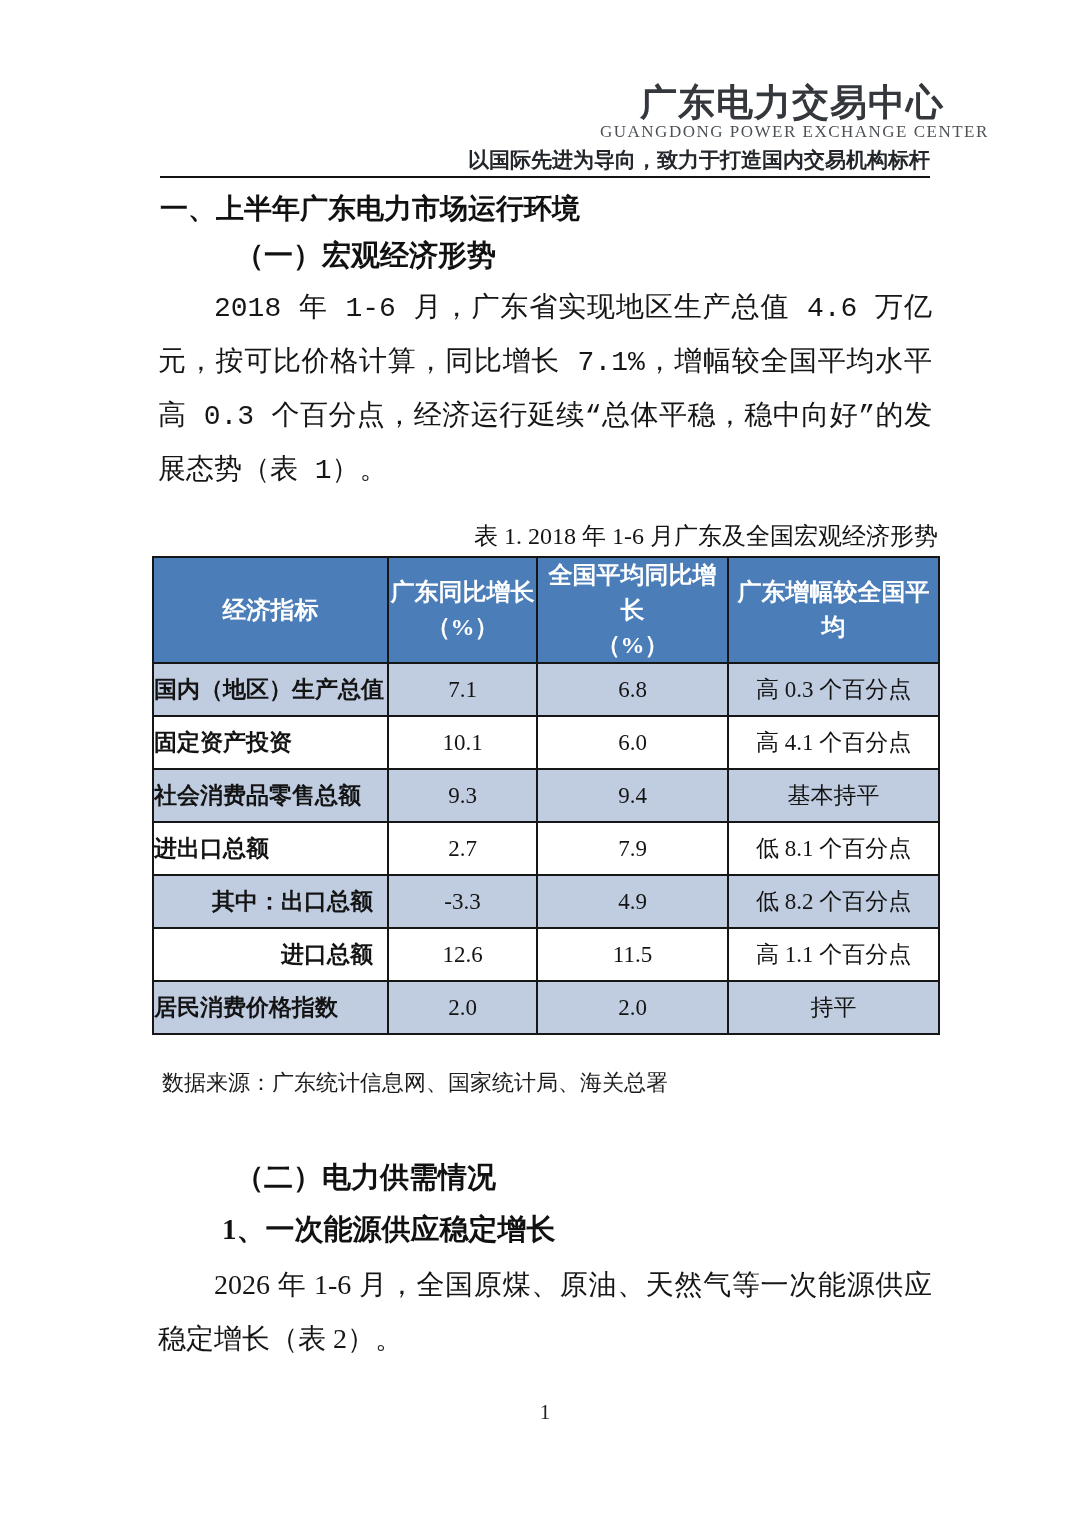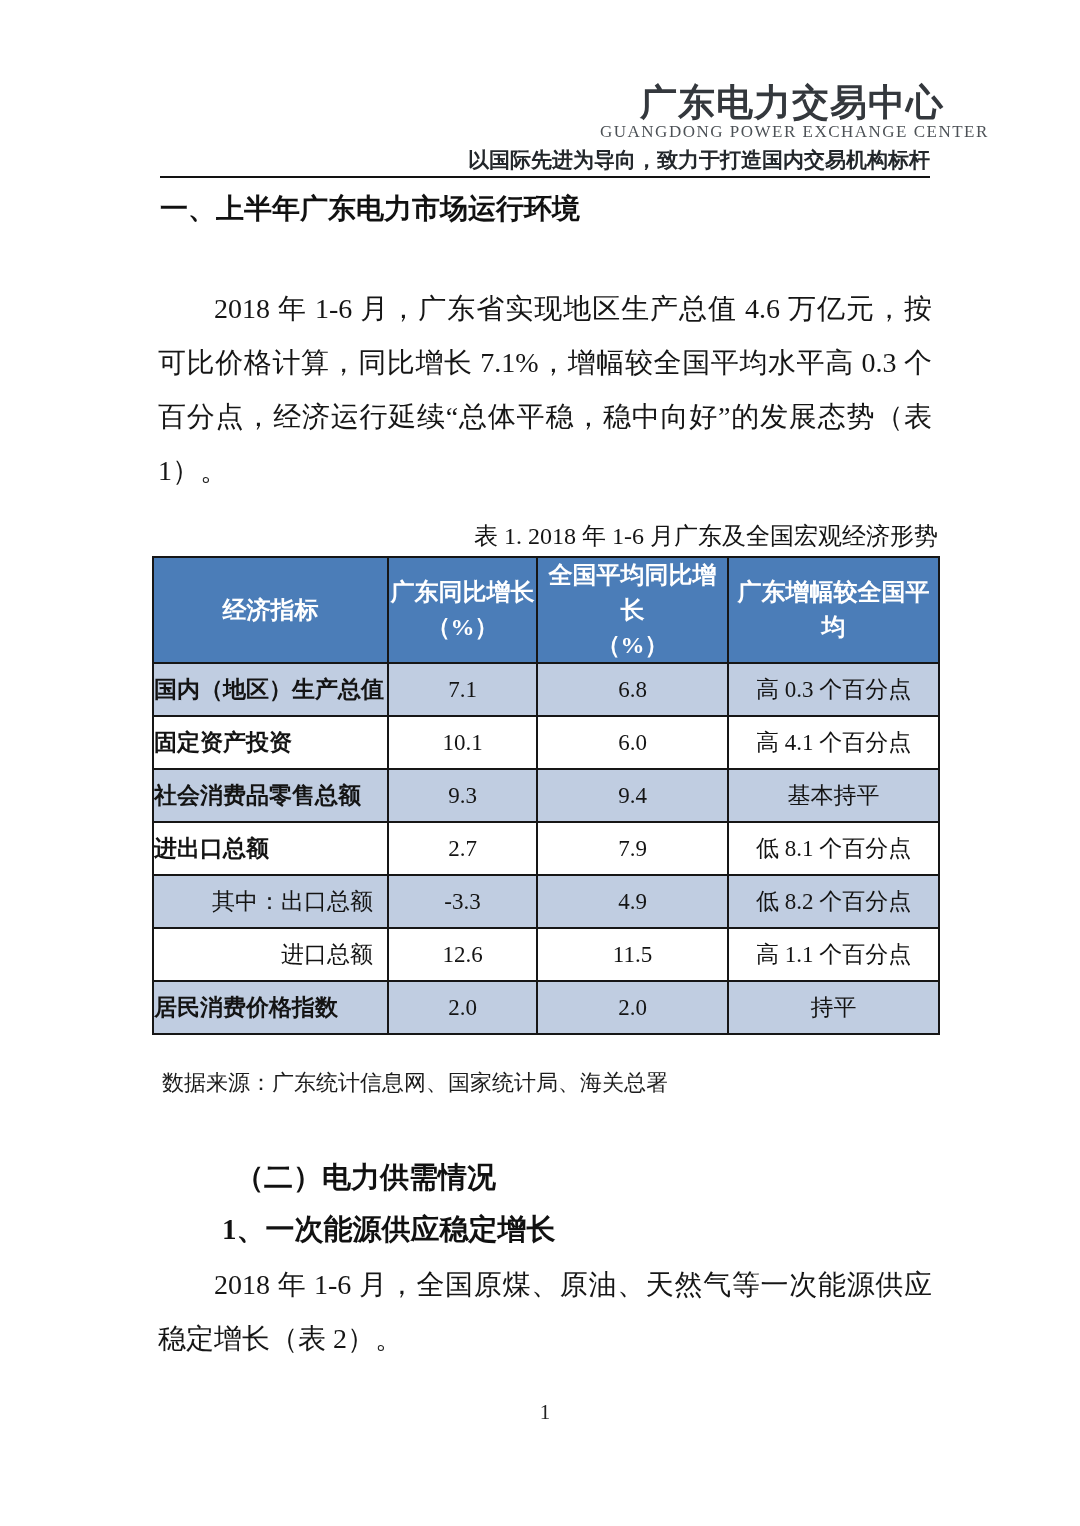--- a/index.html
+++ b/index.html
@@ -43,42 +43,42 @@
   }
   .h2{position:absolute;font-weight:bold;font-size:29px;color:#111;white-space:nowrap;}
   .h2-1{top:236px;left:235px;}
   .h2-2{top:1158px;left:235px;}
   .h3{position:absolute;top:1210px;left:222px;font-weight:bold;font-size:29px;color:#111;white-space:nowrap;}
   .para{
     position:absolute;left:158px;width:774px;
     font-size:28px;line-height:54px;color:#161616;
     text-align:justify;text-indent:2em;margin:0;
   }
-  .para-1{top:282px;}
+  .para-1{top:282px;font-family:Liberation Mono, monospace;}
   .para-2{top:1258px;}
   
   .tbl-caption{
     position:absolute;top:520px;left:152px;width:786px;
     text-align:right;font-size:24px;color:#141414;white-space:nowrap;
   }
   .econ-table{
     position:absolute;top:556px;left:152px;width:786px;
     border-collapse:collapse;table-layout:fixed;
   }
   .econ-table th,.econ-table td{border:2px solid #161616;padding:0;}
   .econ-table thead tr{height:80px;}
   .econ-table thead th{
     background:#4b7db8;color:#ffffff;
     font-weight:bold;font-size:24px;line-height:1.45;text-align:center;
   }
   .econ-table tbody tr{height:53px;background:#ffffff;padding-left:24px;}
   .econ-table tbody tr.shaded{background:#c0cde1;}
   .econ-table td{font-size:23px;color:#141414;}
   .c-ind{font-weight:bold;text-align:left;padding-left:12px;}
-  tr.sub .c-ind{font-weight:normal;text-align:right;padding-right:14px;}
+  tr.sub .c-ind{font-weight:bold;text-align:right;padding-right:14px;}
   .c-num,.c-vs{text-align:center;}
   .tbl-source{
     position:absolute;top:1068px;left:162px;
     font-size:22px;color:#1c1c1c;white-space:nowrap;
   }
   
   .page-number{
     position:absolute;top:1400px;left:152px;width:786px;
     text-align:center;font-size:21px;color:#222;
   }
@@ -99,20 +99,21 @@
 <div class="page">
 
   <div class="letterhead">
     <div class="org-cn">广东电力交易中心</div>
     <div class="org-en">GUANGDONG  POWER  EXCHANGE  CENTER</div>
     <div class="tagline">以国际先进为导向，致力于打造国内交易机构标杆</div>
     <div class="head-rule"></div>
   </div>
 
   <div class="h1">一、上半年广东电力市场运行环境</div>
+  <div class="h2 h2-1">（一）宏观经济形势</div>
   <p class="para para-1">2018 年 1-6 月，广东省实现地区生产总值 4.6 万亿元，按可比价格计算，同比增长 7.1%，增幅较全国平均水平高 0.3 个百分点，经济运行延续“总体平稳，稳中向好”的发展态势（表 1）。</p>
 
   <div class="tbl-caption">表 1. 2018 年 1-6 月广东及全国宏观经济形势</div>
   <table class="econ-table">
     <colgroup>
       <col style="width:235px">
         <col style="width:149px">
         <col style="width:191px">
         <col style="width:211px">
     </colgroup>
@@ -166,21 +167,21 @@
           <td class="c-num">2.0</td>
           <td class="c-num">2.0</td>
           <td class="c-vs">持平</td>
         </tr>
       </tbody>
   </table>
   <div class="tbl-source">数据来源：广东统计信息网、国家统计局、海关总署</div>
 
   <div class="h2 h2-2">（二）电力供需情况</div>
   <div class="h3">1、一次能源供应稳定增长</div>
-  <p class="para para-2">2018 年 1-6 月，全国原煤、原油、天然气等一次能源供应稳定增长（表 2）。</p>
+  <p class="para para-2">2026 年 1-6 月，全国原煤、原油、天然气等一次能源供应稳定增长（表 2）。</p>
 
   <div class="page-number">1</div>
   <div class="wechat-bar">
     <span style="display:inline-flex;">
       <svg width="46" height="38" viewBox="0 0 48 40" aria-hidden="true">
         <g fill="none" stroke="#ffffff" stroke-width="2.2" stroke-linecap="round">
           <path d="M16 3 C9 3 3.5 7.6 3.5 13.2 c0 3.2 1.8 6 4.6 7.9 L7 25.5 l4.6-2.5 c1.4.4 2.9.6 4.4.6 1 0 2-.1 2.9-.3"></path>
           <path d="M30.5 12.5 c-7.5 0-13.5 5-13.5 11.2 0 6.2 6 11.2 13.5 11.2 1.7 0 3.3-.2 4.8-.7 l5.2 2.8-1.2-4.8 c2.9-2 4.7-5.1 4.7-8.5 0-6.2-6-11.2-13.5-11.2z"></path>
         </g>
         <g fill="#ffffff">

